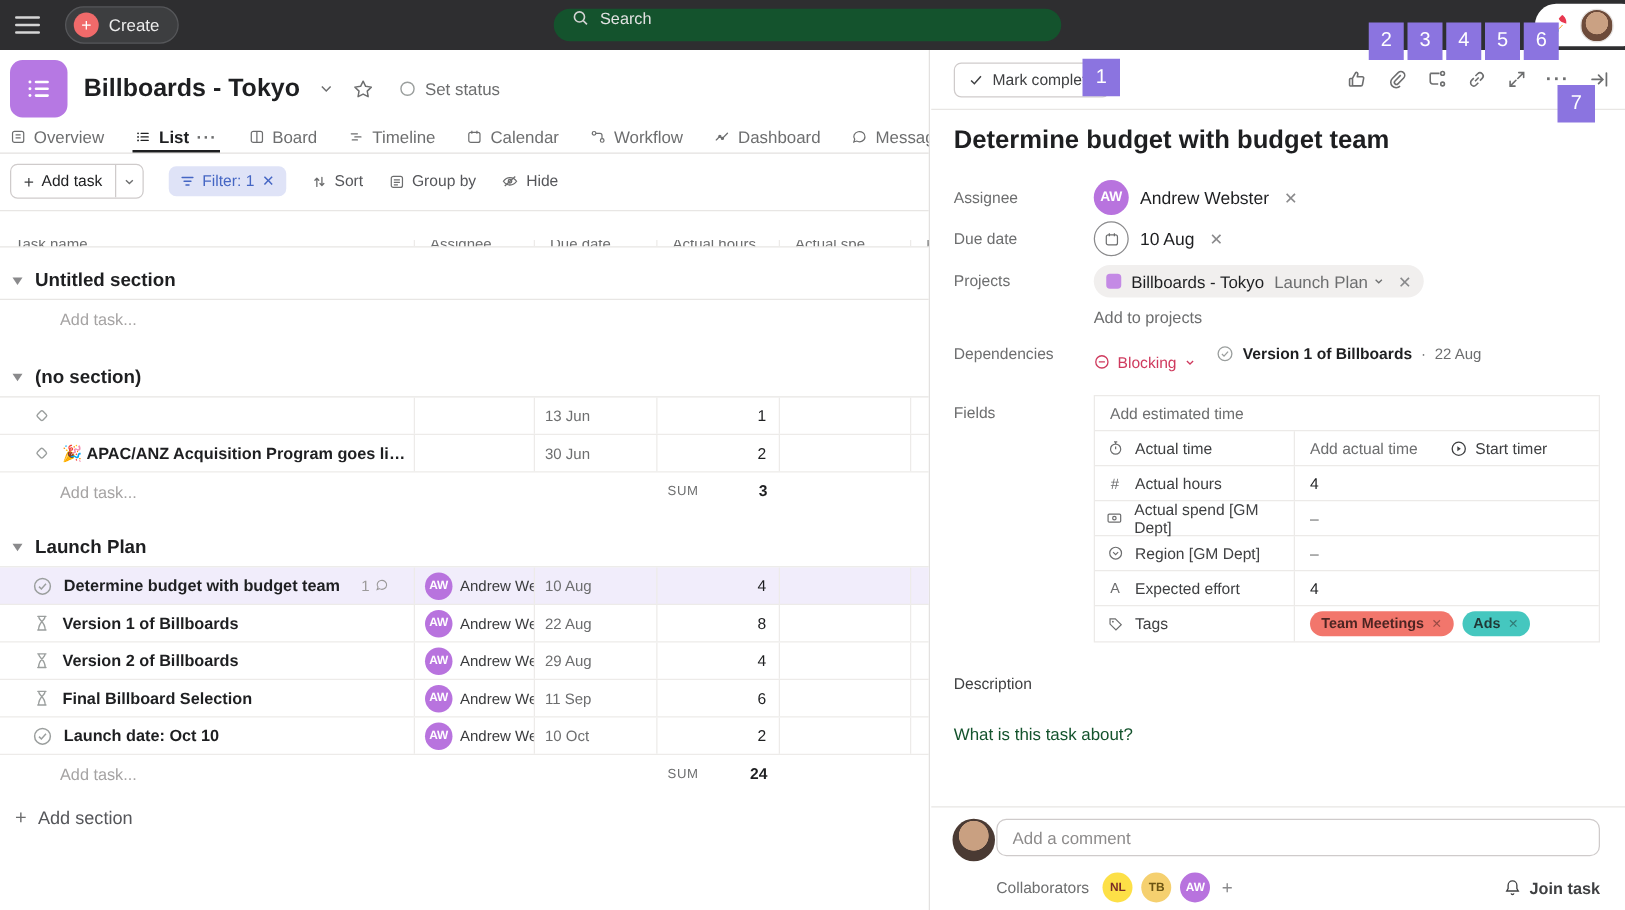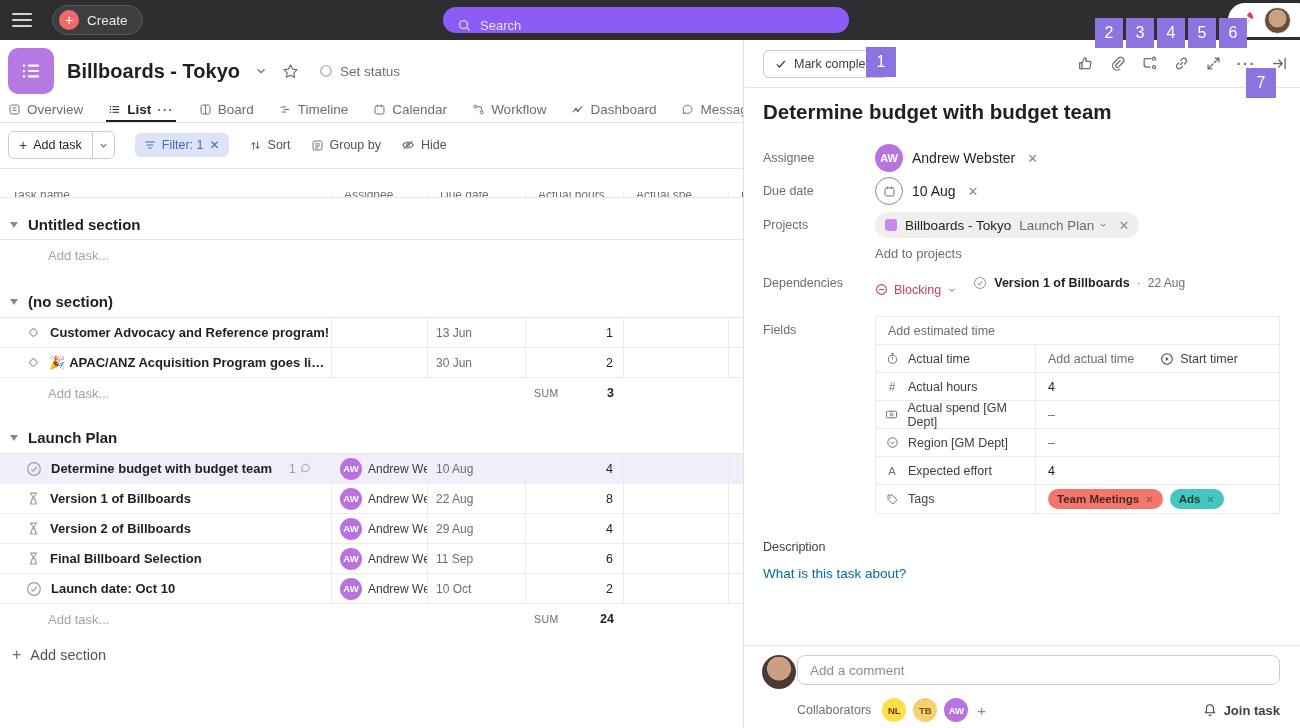--- a/index.html
+++ b/index.html
@@ -9,21 +9,21 @@
     font-family:"Liberation Sans", sans-serif; color:#1e1f21;
   }
   svg { display:block; }
 
   
   .topbar { position:absolute; top:0; left:0; width:1300px; height:40px; background:#2e2e30; display:flex; align-items:center; }
   .hamb { margin-left:12px; width:20px; display:flex; flex-direction:column; gap:4px; cursor:pointer; }
   .hamb span { height:2px; background:#d5d5d5; border-radius:1px; }
   .create-btn { margin-left:20px; display:flex; align-items:center; gap:8px; height:30px; padding:0 14px 0 6px; background:#3d3e40; border:1px solid #56575a; border-radius:16px; color:#ececec; font-size:13.5px; cursor:pointer; }
   .create-plus { width:20px; height:20px; border-radius:50%; background:#f06a6a; color:#fff; font-size:14px; line-height:1; display:flex; align-items:center; justify-content:center; }
-  .searchbar { position:absolute; left:443px; top:7px; width:406px; height:26px; border-radius:14px; background:#8b5cf6; display:flex; align-items:flex-end; gap:8px; padding-left:14px; color:#e2e2e2; font-size:13px; cursor:text; }
+  .searchbar { position:absolute; left:443px; top:7px; width:406px; height:26px; border-radius:14px; background:#14532d; display:flex; align-items:flex-start; gap:8px; padding-left:14px; color:#e2e2e2; font-size:13px; cursor:text; }
   .profile-pill { position:absolute; right:-14px; top:3px; width:86px; height:34px; background:#fff; border-radius:17px; display:flex; align-items:center; gap:5px; padding-left:9px; }
   .avatar-photo { width:27px; height:27px; border-radius:50%; background:radial-gradient(circle at 50% 42%, #caa183 0 46%, #6d4b3a 48% 100%); border:1px solid #e5e2e0; }
 
   
   .left-panel { position:absolute; top:40px; left:0; width:744px; height:688px; background:#fff; border-right:1px solid #e3e1e0; overflow:hidden; }
   .proj-header { position:absolute; top:8px; left:8px; height:46px; display:flex; align-items:center; }
   .proj-icon { width:46px; height:46px; border-radius:10px; background:#b678e3; display:flex; align-items:center; justify-content:center; }
   .proj-title { margin-left:13px; font-size:20px; font-weight:700; }
   .ph-ico { margin-left:14px; color:#6d6e6f; display:flex; cursor:pointer; }
   .set-status { margin-left:20px; display:flex; align-items:center; gap:7px; color:#6d6e6f; font-size:13.5px; cursor:pointer; }
@@ -103,21 +103,21 @@
   .fname .fic { color:#6d6e6f; display:flex; width:14px; justify-content:center; }
   .fval { flex:1; padding-left:12px; display:flex; align-items:center; gap:26px; }
   .fval .ph { color:#6d6e6f; cursor:pointer; }
   .timer-link { display:flex; align-items:center; gap:6px; color:#3f4042; cursor:pointer; }
   .tagpill { height:20px; border-radius:10px; padding:0 9px; font-size:11.5px; font-weight:700; color:rgba(20,10,10,.75); display:flex; align-items:center; gap:6px; cursor:pointer; }
   .tagpill .tx { font-weight:400; opacity:.55; font-size:10px; }
   .tag-red { background:#f2766c; }
   .tag-teal { background:#45c7bf; }
 
   .desc-label { position:absolute; left:18px; top:500px; font-size:12.5px; color:#3f4042; }
-  .desc-ph { position:absolute; left:18px; top:526px; font-size:13.5px; color:#0369a1; cursor:text; }
+  .desc-ph { position:absolute; left:18px; top:540px; font-size:13.5px; color:#14532d; cursor:text; }
 
   .rp-footer { position:absolute; left:0; right:0; top:605px; height:83px; border-top:1px solid #e8e6e4; background:#fff; }
   .commenter { position:absolute; left:17px; top:9px; width:34px; height:34px; border-radius:50%; background:radial-gradient(circle at 50% 40%, #c9a081 0 44%, #4a3a33 46% 100%); }
   .comment-input { position:absolute; left:52px; right:20px; top:9px; height:30px; border:1px solid #cfcbcb; border-radius:8px; font-size:13.5px; padding:0 12px; font-family:"Liberation Sans",sans-serif; color:#1e1f21; outline:none; }
   .comment-input::placeholder { color:#8d8b8b; }
   .collab-row { position:absolute; left:52px; right:20px; top:52px; display:flex; align-items:center; gap:7px; }
   .collab-lab { color:#6d6e6f; font-size:12.5px; margin-right:4px; }
   .c-av { width:24px; height:24px; border-radius:50%; font-size:9.5px; font-weight:700; display:flex; align-items:center; justify-content:center; cursor:pointer; }
   .c-nl { background:#fde047; color:#7b2d27; }
   .c-tb { background:#f5d06f; color:#6b5412; }
@@ -320,21 +320,20 @@
 
     <div class="section-head tall sec-gap16">
       <span class="tri"></span>
       <span>(no section)</span>
     </div>
     <div class="task-row grid-row">
       <div class="cell-name">
         <svg width="15" height="15" viewBox="0 0 16 16">
             <rect x="4.7" y="4.7" width="6.6" height="6.6" rx="1.4" transform="rotate(45 8 8)" fill="none" stroke="#9b9f9e" stroke-width="1.2"></rect>
           </svg>
-        <span style="overflow:hidden;text-overflow:ellipsis;">Customer Advocacy and Reference program!</span>
       </div>
       <div class="cell-assignee"></div>
       <div class="cell-due">13 Jun</div>
       <div class="cell-hours">1</div>
       <div></div>
         <div></div>
     </div>
     <div class="task-row grid-row">
       <div class="cell-name">
         <svg width="15" height="15" viewBox="0 0 16 16">

